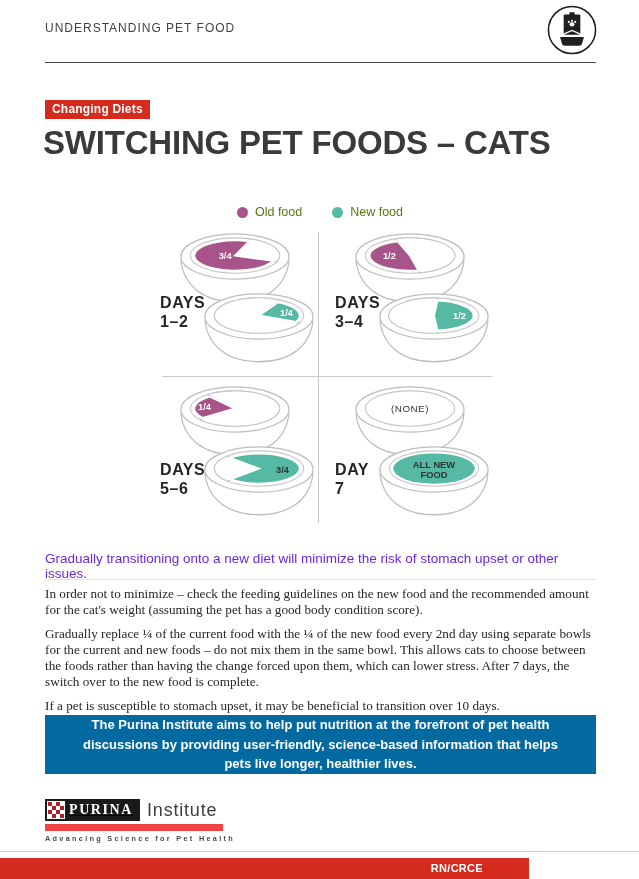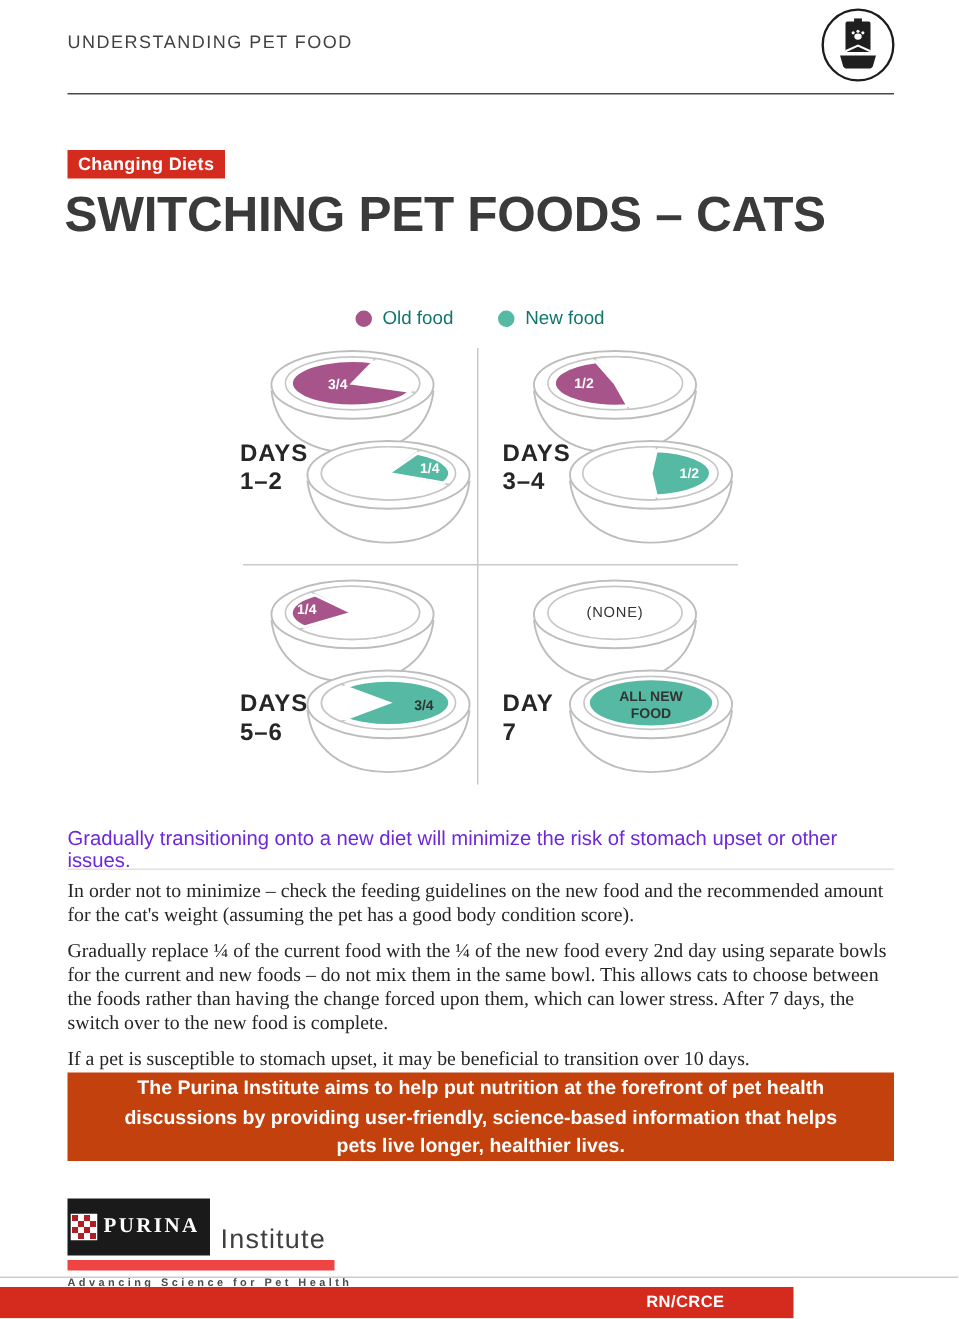--- a/index.html
+++ b/index.html
@@ -14,21 +14,21 @@
   .badge{position:absolute;left:45px;top:100px;background:#d52b1e;color:#fff;
         font-size:12px;font-weight:700;padding:2px 7px 3px 7px;letter-spacing:.2px;}
 
   .page-title{position:absolute;left:43px;top:124px;font-size:33px;font-weight:800;
         color:#3a3a3a;letter-spacing:-.2px;white-space:nowrap;}
 
   .legend{position:absolute;left:150px;top:205px;width:340px;display:flex;
         justify-content:center;gap:30px;align-items:center;}
   .legend-item{display:flex;align-items:center;gap:7px;}
   .legend-dot{width:11px;height:11px;border-radius:50%;}
-  .legend-label{font-size:12.5px;color:#0f766e;}
+  .legend-label{font-size:12.5px;color:#4d7c0f;}
 
   .diagram{position:absolute;left:0;top:228px;width:639px;height:300px;}
   .div-v{position:absolute;left:318px;top:4px;width:1px;height:291px;background:#c9c9c9;}
   .div-h{position:absolute;left:162px;top:148px;width:330px;height:1px;background:#c9c9c9;}
   .quad{position:absolute;width:170px;height:150px;}
   .q0{left:150px;top:1px;} .q1{left:325px;top:1px;}
   .q2{left:150px;top:154px;} .q3{left:325px;top:154px;}
   .quad-label{position:absolute;left:10px;font-size:16px;font-weight:700;color:#262626;
         letter-spacing:.6px;line-height:1.2;}
   .row1 .quad-label{top:64px;} .row2 .quad-label{top:78px;}
@@ -36,28 +36,28 @@
   .bowl-old{left:28px;top:2px;} .bowl-new{left:52px;top:62px;}
   .bowl svg{display:block;width:100%;height:auto;}
 
   .highlight{position:absolute;left:45px;top:551px;width:556px;font-size:13.5px;
         color:#6d28d9;}
   .text-rule{position:absolute;left:45px;top:579px;width:551px;height:1px;background:#e2e2e2;}
   .bodytext{position:absolute;left:45px;top:586px;width:553px;
         font-family:"Liberation Serif",serif;font-size:13.2px;line-height:16px;color:#262626;}
   .bodytext p{margin:0 0 8px 0;}
 
-  .callout{position:absolute;left:45px;top:715px;width:551px;height:59px;background:#c2410c;
+  .callout{position:absolute;left:45px;top:715px;width:551px;height:59px;background:#0369a1;
         color:#fff;font-size:13px;font-weight:700;line-height:1.5;display:flex;
         align-items:center;justify-content:center;text-align:center;padding:0 24px;
         box-sizing:border-box;}
 
   .logo{position:absolute;left:45px;top:799px;}
   .logo-row{display:flex;align-items:flex-end;}
-  .logo-bar{display:flex;align-items:center;background:#1a1a1a;height:38px;padding:0 7px 0 2px;}
+  .logo-bar{display:flex;align-items:center;background:#1a1a1a;height:22px;padding:0 7px 0 2px;text-decoration:underline;}
   .logo-checker{width:18px;height:18px;margin-right:4px;}
   .logo-purina{color:#fff;font-family:"Liberation Serif",serif;font-weight:700;
         font-size:14px;letter-spacing:1.6px;}
   .logo-institute{color:#3f3f3f;font-size:18px;letter-spacing:.8px;margin-left:7px;
         line-height:22px;}
   .logo-tagline{margin-top:3px;border-top:7px solid #ef4444;padding-top:3px;width:178px;
         font-size:7.3px;font-weight:700;letter-spacing:2.3px;color:#4a4a4a;white-space:nowrap;}
 
   .footer-rule{position:absolute;left:0;top:851px;width:639px;height:1px;background:#cccccc;}
   .footer-bar{position:absolute;left:0;top:858px;width:529px;height:21px;background:#d52b1e;

